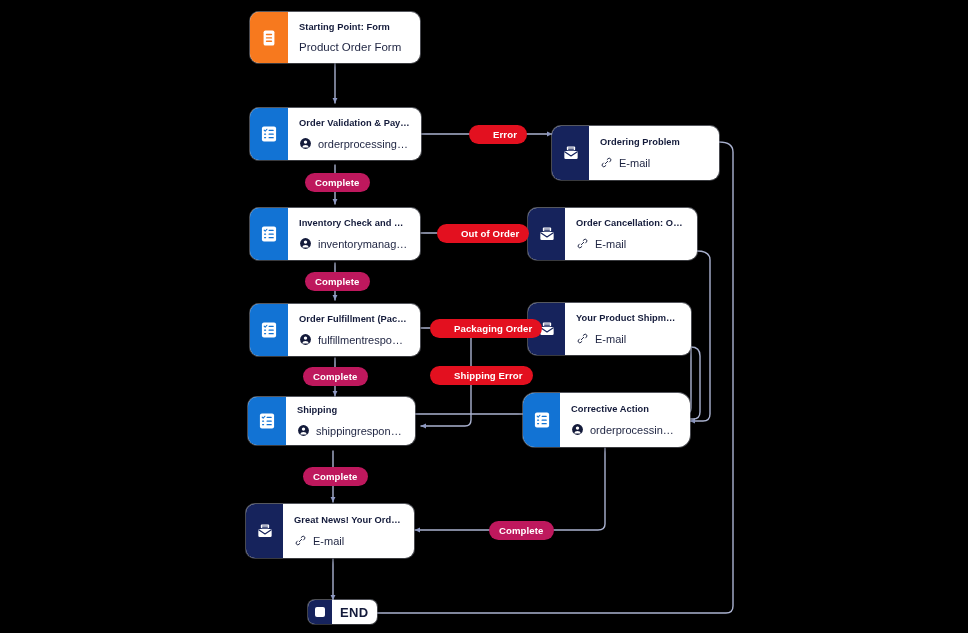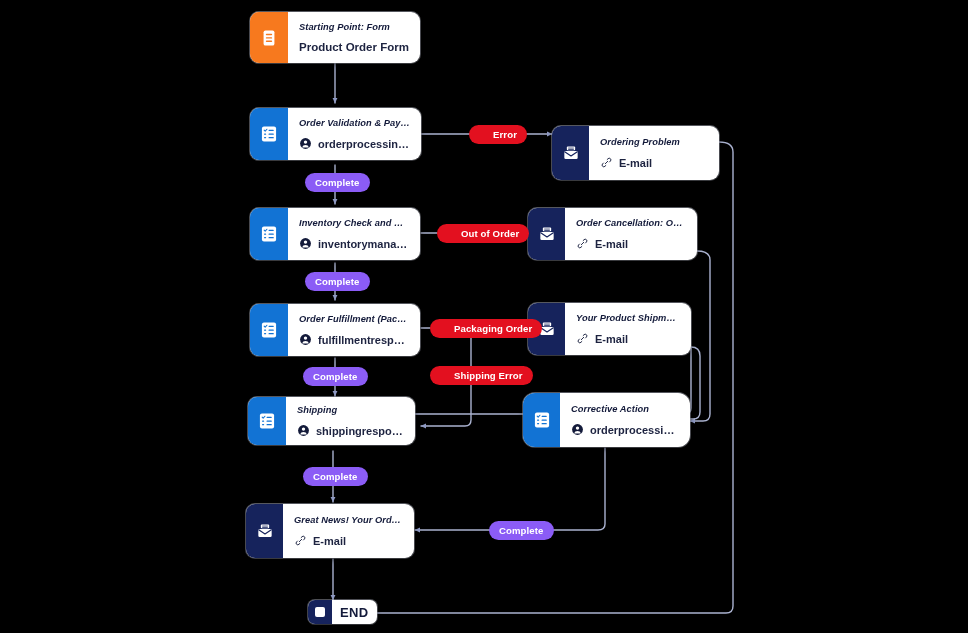--- a/index.html
+++ b/index.html
@@ -47,31 +47,29 @@
   }
   .node-title {
     font-size: 9.3px;
     font-weight: bold;
     color: #131a3a;
     letter-spacing: 0.05px;
     white-space: nowrap;
     overflow: hidden;
     text-overflow: ellipsis;
     margin-bottom: 9px;
-    font-style: italic;
   }
   .node-sub {
     display: flex;
     align-items: center;
     gap: 6px;
     font-size: 11px;
     color: #1d2340;
     white-space: nowrap;
     overflow: hidden;
-    font-weight: bold;
   }
   .node-sub-text {
     overflow: hidden;
     text-overflow: ellipsis;
     white-space: nowrap;
   }
 
   
   .ic-orange { background: #f7791e; }
   .ic-blue   { background: #1273d4; }
@@ -88,21 +86,21 @@
     height: 19px;
     padding: 0 10px;
     border-radius: 10px;
     font-size: 9.6px;
     font-weight: bold;
     color: #ffffff;
     white-space: nowrap;
     letter-spacing: 0.1px;
     z-index: 8;
   }
-  .pill-blue { background: #8b5cf6; }
+  .pill-blue { background: #be185d; }
   .pill-red  { background: #e3101f; padding-left: 24px; }
 
   
   .end-node {
     position: absolute;
     display: flex;
     align-items: center;
     background: #ffffff;
     border-radius: 7px;
     box-shadow: 0 2px 4px rgba(0,0,0,0.55), 0 0 0 1px rgba(210,214,230,0.4);

